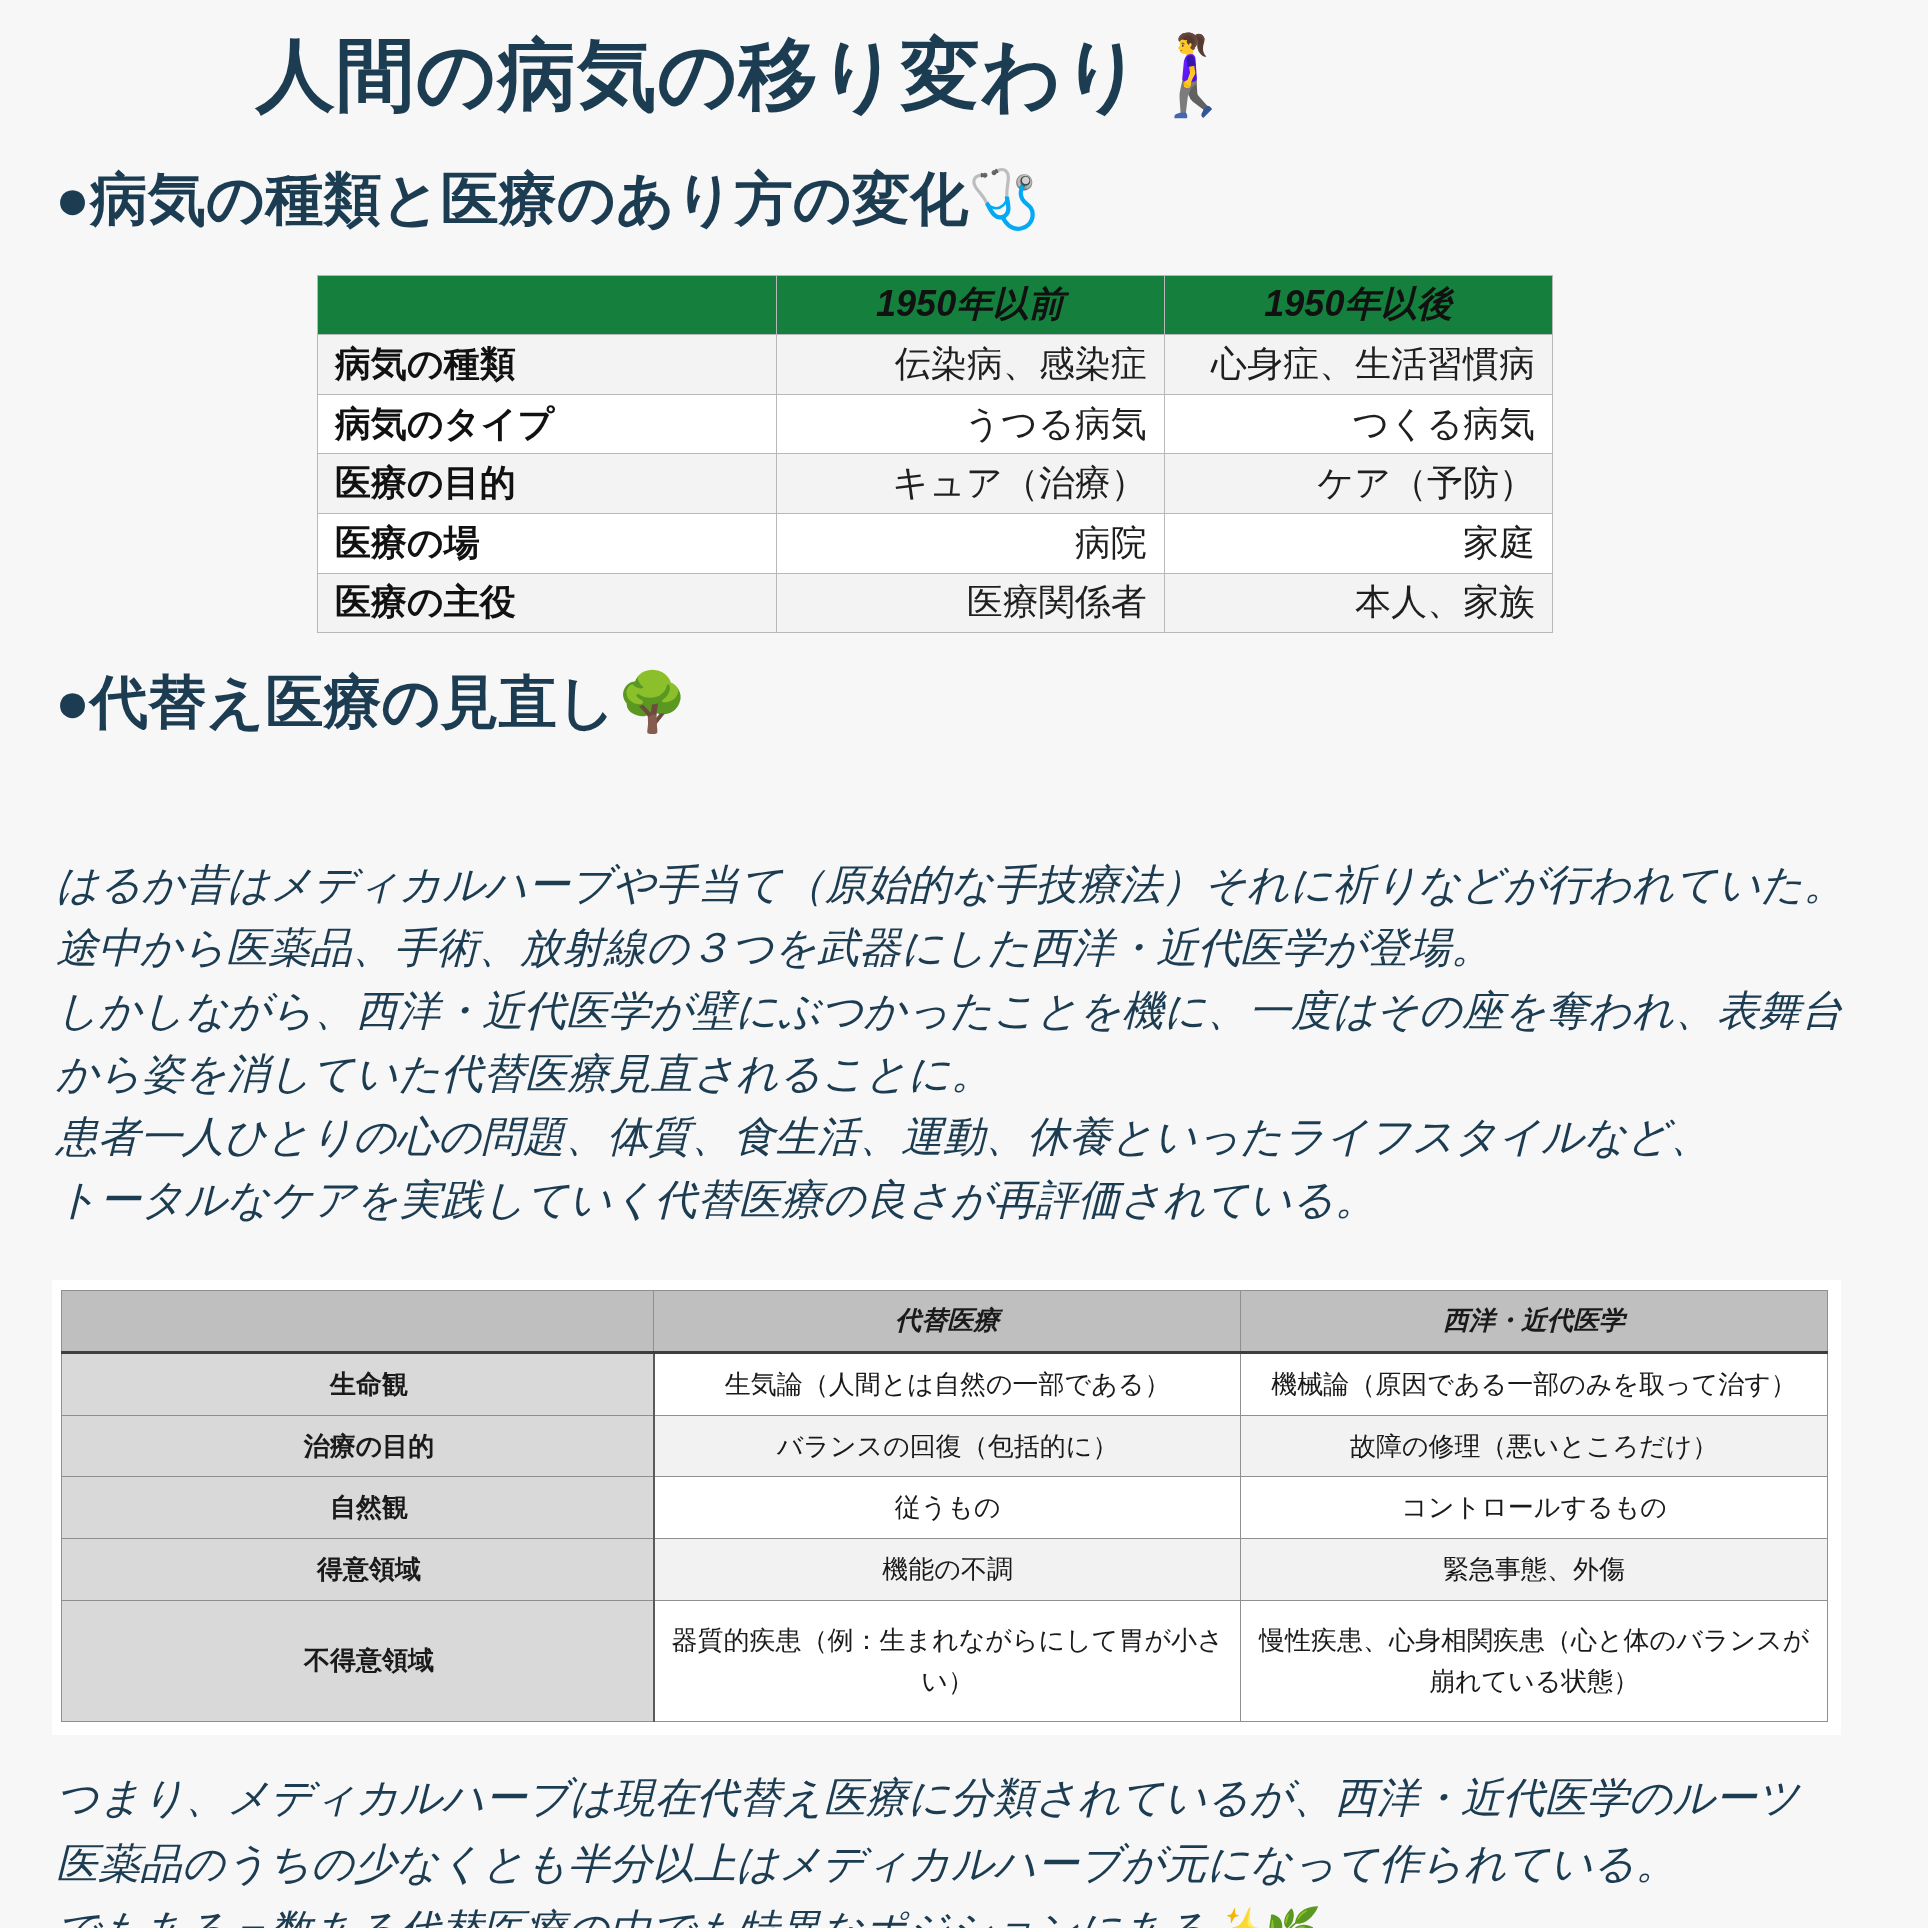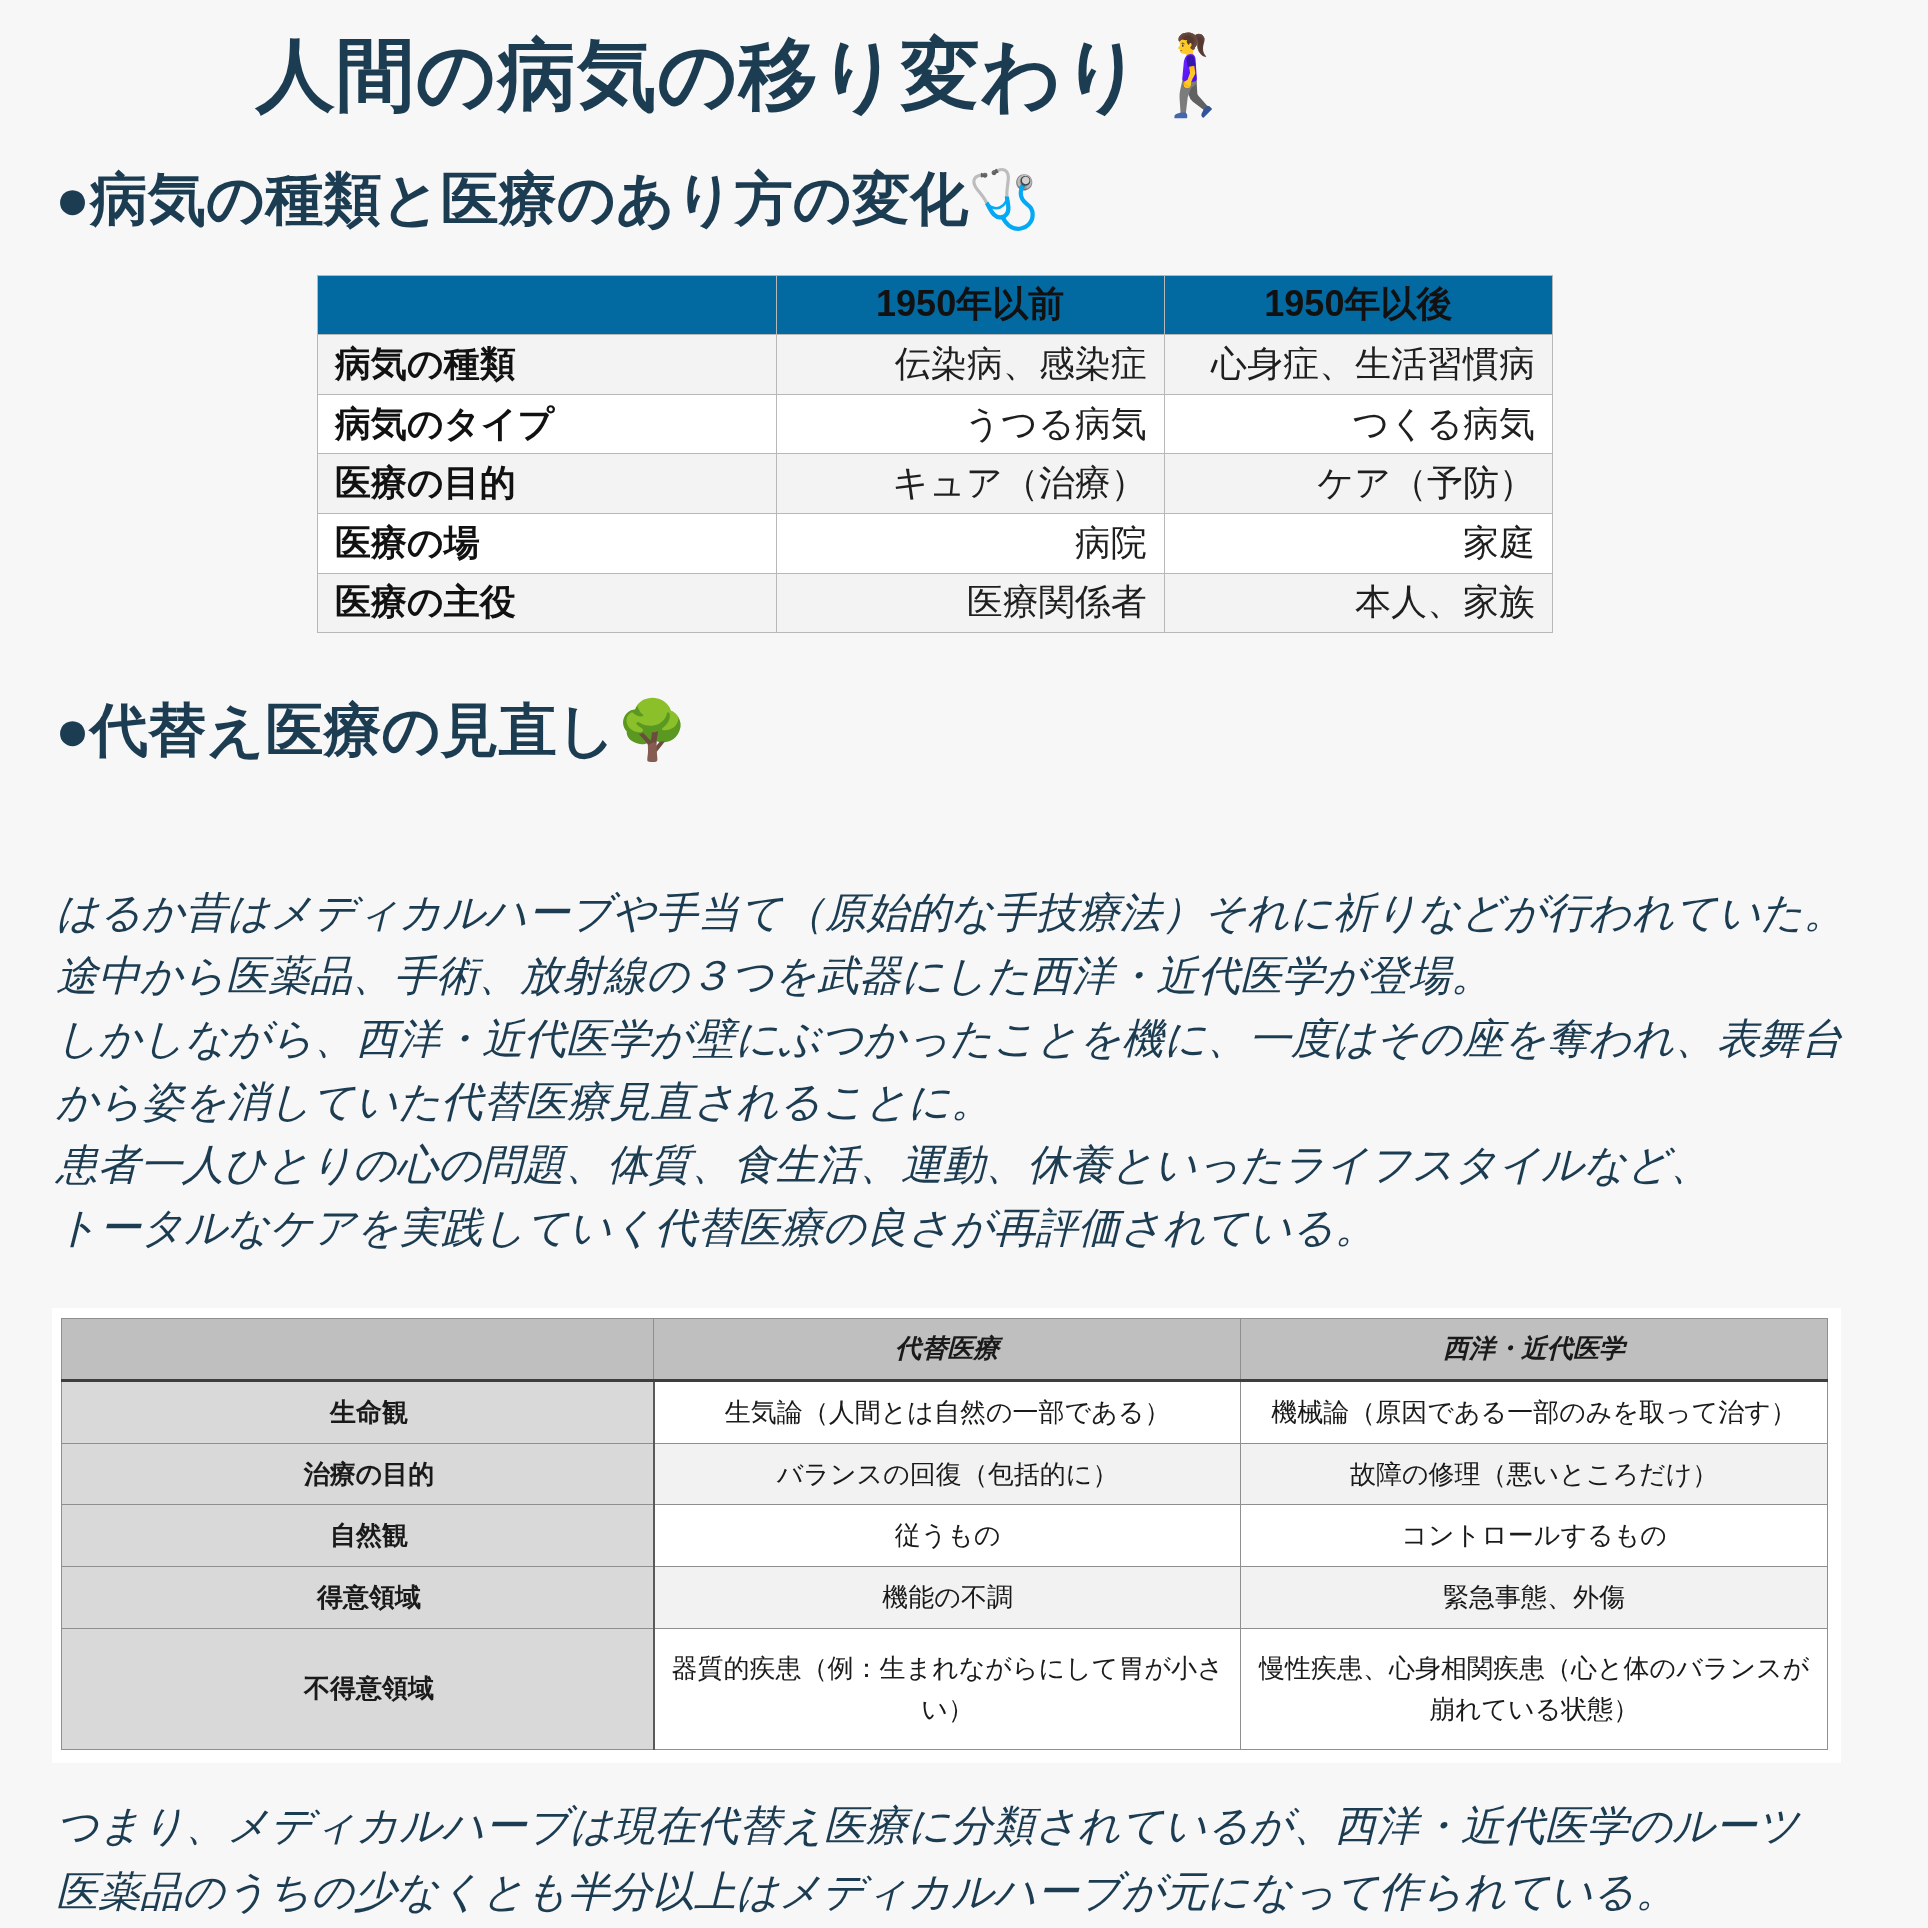--- a/index.html
+++ b/index.html
@@ -16,38 +16,38 @@
     font-weight:bold;
     letter-spacing:0.9px;
     white-space:nowrap;
   }
   .sec-heading{
     margin:32px 0 0 55px;
     font-size:58px;
     font-weight:bold;
     white-space:nowrap;
   }
-  .sec-heading.second{margin-top:59px;}
+  .sec-heading.second{margin-top:31px;}
   .emoji{font-weight:normal;}
 
   
   table.t1{
     border-collapse:collapse;
     margin:36px 0 0 317px;
     width:1236px;
     background:#ffffff;
     font-size:36px;
     color:#1f1f1f;
   }
   .t1 th,.t1 td{
     border:1.9px solid #b6b8ba;
     height:51px;
     padding:3.8px 17px;
   }
-  .t1 th{font-weight:bold;color:#111;text-align:center;background:#0369a1;}
+  .t1 th{font-weight:bold;color:#111;text-align:center;background:#15803d;font-style:italic;}
   .t1 td.lbl{font-weight:bold;color:#111;text-align:left;width:443px;}
   .t1 td.val{text-align:right;width:367px;}
   .t1 tr:nth-child(even){background:#f3f3f4;}
 
   
   .para1{margin:111px 0 0 56px;font-size:42px;line-height:63px;}
   .para2{margin:30px 0 0 56px;font-size:42px;line-height:66px;}
   .para1 div,.para2 div{white-space:nowrap;font-style:italic;}
 
   

